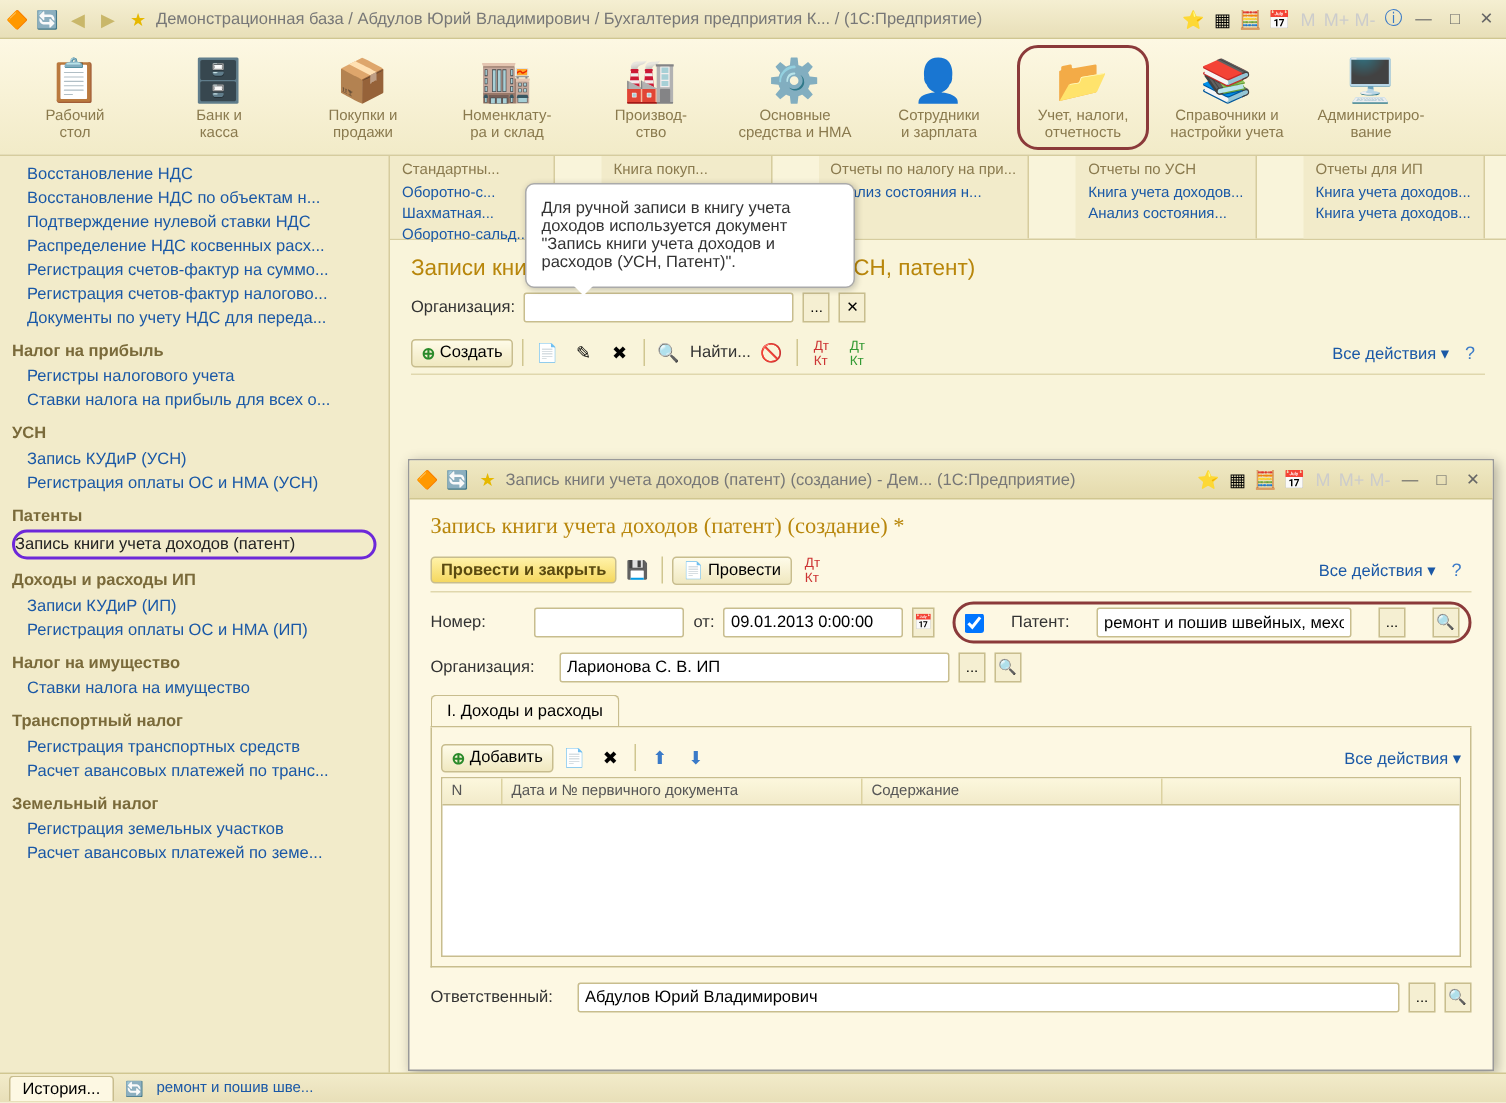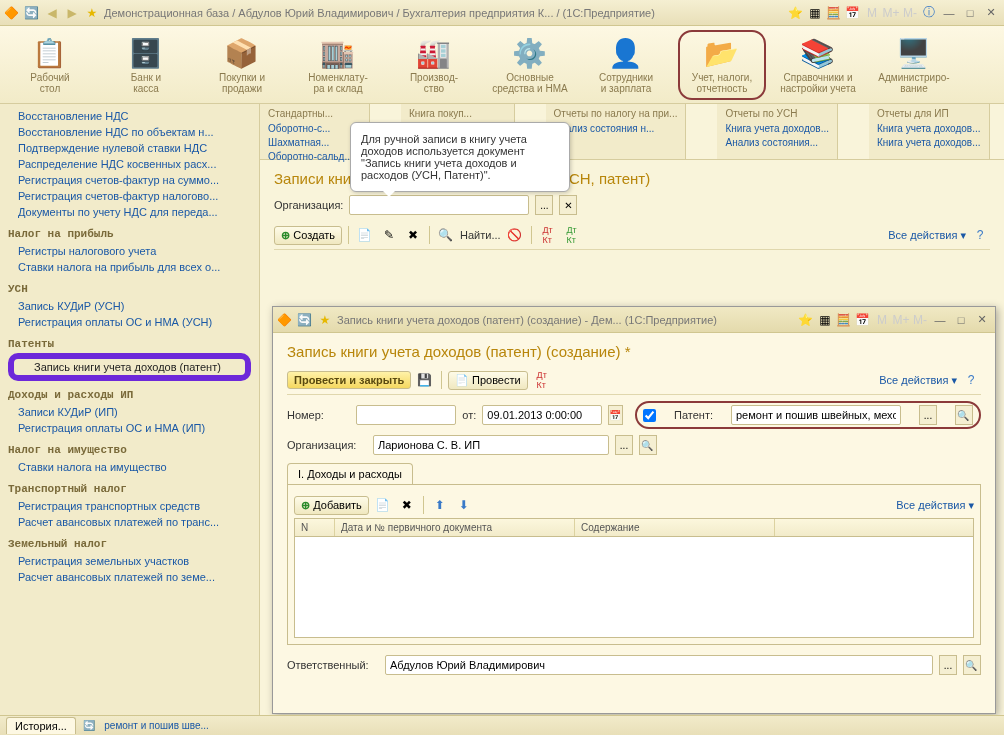--- a/index.html
+++ b/index.html
@@ -13,37 +13,37 @@
 .toolbtn { display: flex; flex-direction: column; align-items: center; justify-content: center; width: 88px; text-align: center; cursor: pointer; padding: 2px; border-radius: 4px; }
 .toolbtn.highlighted { border: 2px solid #8b3a3a; border-radius: 14px; padding: 4px 6px; }
 .toolbtn .bigicon { width: 40px; height: 36px; display: flex; align-items: center; justify-content: center; font-size: 28px; }
 .toolbtn .lbl { color: #8a7a4e; font-size: 10px; line-height: 11px; }
 .panelrow { display: flex; height: 56px; border-bottom: 1px solid #d6cc9e; gap: 31px; }
 .panelbox { border-right: 1px solid #d6cc9e; padding: 4px 8px; background: #f2ebca; min-width: 110px; }
 .panelbox .hdr { color: #8a7a4e; font-size: 10px; margin-bottom: 3px; white-space: nowrap; }
 .panelbox .lnk { color: #1a58a6; font-size: 10px; white-space: nowrap; cursor: pointer; display: block; line-height: 14px; }
 .maincontent { display: flex; height: calc(100% - 26px - 78px - 20px); }
 .sidebar { width: 260px; background: #f2ebca; border-right: 1px solid #d6cc9e; overflow-y: auto; padding: 4px 8px; }
-.sidebar .sec { color: #7a6a3a; font-weight: bold; font-size: 11px; margin: 8px 0 3px; font-family: Liberation Mono, monospace; }
+.sidebar .sec { color: #7a6a3a; font-weight: bold; font-size: 11px; margin: 8px 0 3px; }
 .sidebar .itm { color: #1a58a6; font-size: 11px; padding: 2px 0 2px 10px; cursor: pointer; white-space: nowrap; overflow: hidden; text-overflow: ellipsis; }
-.sidebar .itm.sel { border: 6px solid #6d28d9; border-radius: 10px; padding: 2px 20px; color: #222; }
+.sidebar .itm.sel { border: 2px solid #6d28d9; border-radius: 10px; padding: 2px 0; color: #222; }
 .center { flex: 1; background: #f9f4da; position: relative; }
 .docarea { padding: 10px 14px; }
 .doctitle { color: #b8860b; font-size: 15px; margin-bottom: 8px; }
 .formrow { display: flex; align-items: center; gap: 6px; margin-bottom: 6px; }
 .formrow label { color: #333; font-size: 11px; }
 .txtinput { border: 1px solid #c8bd8e; background: #fff; height: 20px; padding: 0 4px; font-size: 11px; border-radius: 2px; }
 .toolbar2 { display: flex; align-items: center; gap: 4px; padding: 4px 0; border-bottom: 1px solid #e0d7ad; margin-bottom: 6px; }
 .btn { background: linear-gradient(#fefbe8,#f0e8c0); border: 1px solid #c8bd8e; border-radius: 3px; padding: 2px 6px; font-size: 11px; cursor: pointer; display: inline-flex; align-items: center; gap: 3px; }
 .btn.primary { background: linear-gradient(#fff2a8,#f5d860); font-weight: bold; color: #5a4a10; }
 .greenplus { color: #2a8a2a; font-weight: bold; }
 .clearbtn { width: 18px; height: 20px; border: 1px solid #c8bd8e; background: #f5efd2; display: inline-flex; align-items: center; justify-content: center; cursor: pointer; font-size: 10px; }
 .modal { position: absolute; left: 272px; top: 306px; width: 724px; height: 408px; background: #fdf8e3; border: 1px solid #999; box-shadow: 2px 2px 8px rgba(0,0,0,0.3); }
 .modal .titlebar { background: linear-gradient(#f0e9c4, #e4daac); }
-.modal .doctitle { margin: 10px 14px 6px; }
+.modal .doctitle { margin: 10px 14px 6px; font-family: Liberation Serif, serif; }
 .modal .frm { padding: 0 14px; }
 .tabhdr { border-bottom: 1px solid #c8bd8e; margin-top: 8px; }
 .tab { display: inline-block; padding: 4px 10px; background: #fdf8e3; border: 1px solid #c8bd8e; border-bottom: none; border-radius: 4px 4px 0 0; font-size: 11px; cursor: pointer; }
 .tblarea { border: 1px solid #c8bd8e; background: #fff; height: 120px; margin-top: -1px; }
 .tblhdr { display: flex; background: linear-gradient(#fcf7dd,#f2ebca); border-bottom: 1px solid #c8bd8e; }
 .tblhdr .col { padding: 3px 6px; border-right: 1px solid #dcd2a0; font-size: 10px; color: #555; }
 .tooltip { position: absolute; left: 350px; top: 122px; width: 220px; background: #fff; border: 1px solid #aaa; border-radius: 6px; padding: 10px; font-size: 11px; color: #333; box-shadow: 1px 1px 4px rgba(0,0,0,0.2); z-index: 100; }
 .tooltip::after { content: ''; position: absolute; bottom: -14px; left: 30px; border: 8px solid transparent; border-top-color: #fff; }
 .statusbar { position: absolute; bottom: 0; left: 0; right: 0; height: 20px; background: linear-gradient(#f2ebca,#e8dfb8); border-top: 1px solid #d0c690; display: flex; align-items: center; padding: 0 6px; gap: 8px; font-size: 10px; }
 .statusbar .tab { border: 1px solid #c8bd8e; border-bottom: none; padding: 2px 8px; background: #fdf8e3; border-radius: 3px 3px 0 0; }
@@ -260,21 +260,21 @@
       <div class="patentfld">
         <input type="checkbox" class="chk" checked="" style="">
         <label>Патент:</label>
         <input class="txtinput" style="width: 170px;" value="ремонт и пошив швейных, мехо">
         <span class="clearbtn">...</span>
         <span class="clearbtn">🔍</span>
       </div>
     </div>
     <div class="formrow">
       <label style="width:80px">Организация:</label>
-      <input class="txtinput" style="width: 236px;" value="Ларионова С. В. ИП">
+      <input class="txtinput" style="width: 260px;" value="Ларионова С. В. ИП">
       <span class="clearbtn">...</span>
       <span class="clearbtn">🔍</span>
     </div>
     <div class="tabhdr">
       <span class="tab">I. Доходы и расходы</span>
     </div>
     <div style="border:1px solid #c8bd8e;border-top:none;padding:6px;background:#fdf8e3">
       <div class="toolbar2" style="border:none;margin:0">
         <span class="btn">
             <span class="greenplus">⊕</span>

